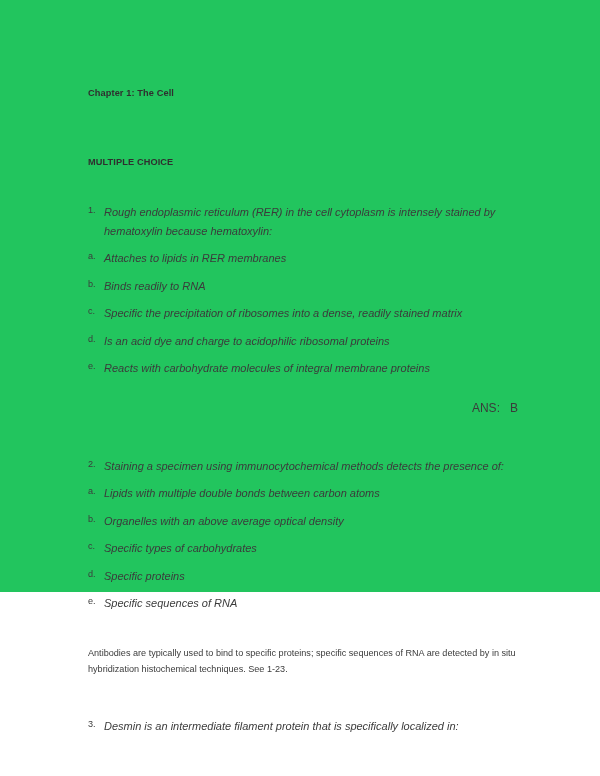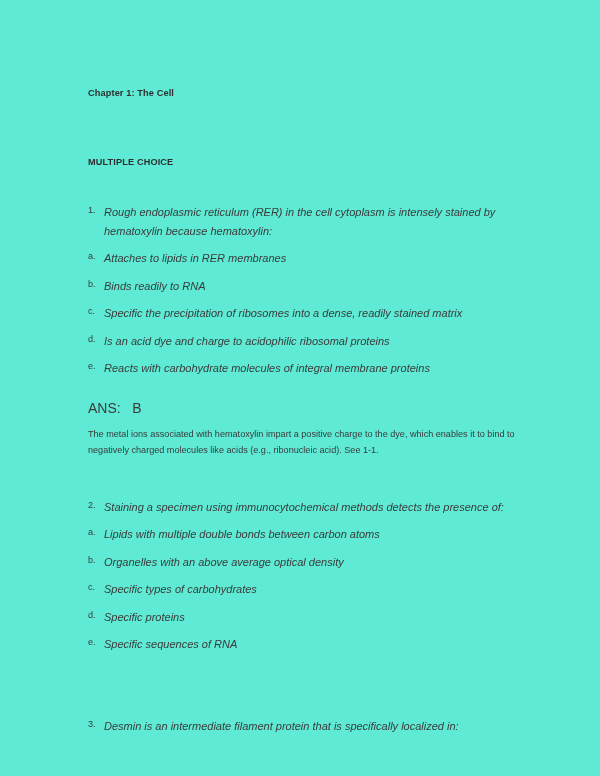--- a/index.html
+++ b/index.html
@@ -10,22 +10,22 @@
   body {
     width: 600px;
     height: 776px;
     font-family: "Liberation Sans", sans-serif;
     color: #3b3b3b;
     overflow: hidden;
   }
   .page {
     position: relative;
     width: 600px;
-    height: 776px;
-    background: #5eead4;
+    height: 592px;
+    background: #22c55e;
     box-sizing: border-box;
   }
   .content {
     position: absolute;
     left: 88px;
     top: 88px;
     width: 430px;
   }
   .doc-head {
     font-size: 9.2px;
@@ -62,24 +62,25 @@
     align-items: flex-start;
     margin-top: 8.5px;
     font-size: 9.1px;
     line-height: 15.5px;
   }
   .opt .marker { width: 16px; flex: 0 0 16px; }
 
   .after-options { height: 23px; }
 
   .ans-line {
-    font-size: 14px;
+    font-size: 12px;
     line-height: 15.5px;
     color: #3b3b3b;
     white-space: pre;
+    text-align: right;
   }
   .rationale {
     margin-top: 9px;
     font-size: 9.1px;
     line-height: 16px;
     color: #3b3b3b;
     width: 429px;
   }
   .gap-block-lg { height: 40px; }
 </style>
@@ -121,21 +122,20 @@
       </div>
       <div class="opt">
         <span class="marker">e.</span>
         <span class="qbody">Reacts with carbohydrate molecules of integral membrane proteins</span>
       </div>
 
       <div class="after-options"></div>
 
       <div class="ans-line"><span>ANS:</span>   <span>B</span></div>
 
-      <div class="rationale">The metal ions associated with hematoxylin impart a positive charge to the dye, which enables it to bind to negatively charged molecules like acids (e.g., ribonucleic acid). See 1-1.</div>
     </div>
 
     <div class="gap-block-lg"></div>
 
     <div>
       <div class="qtext">
         <span class="marker">2.</span>
         <span class="qbody">Staining a specimen using immunocytochemical methods detects the presence of:</span>
       </div>
 
@@ -156,20 +156,21 @@
         <span class="qbody">Specific proteins</span>
       </div>
       <div class="opt">
         <span class="marker">e.</span>
         <span class="qbody">Specific sequences of RNA</span>
       </div>
 
       <div class="after-options"></div>
 
 
+      <div class="rationale">Antibodies are typically used to bind to specific proteins; specific sequences of RNA are detected by in situ hybridization histochemical techniques. See 1-23.</div>
     </div>
 
     <div class="gap-block-lg"></div>
 
     <div>
       <div class="qtext">
         <span class="marker">3.</span>
         <span class="qbody">Desmin is an intermediate filament protein that is specifically localized in:</span>
       </div>
     </div>

